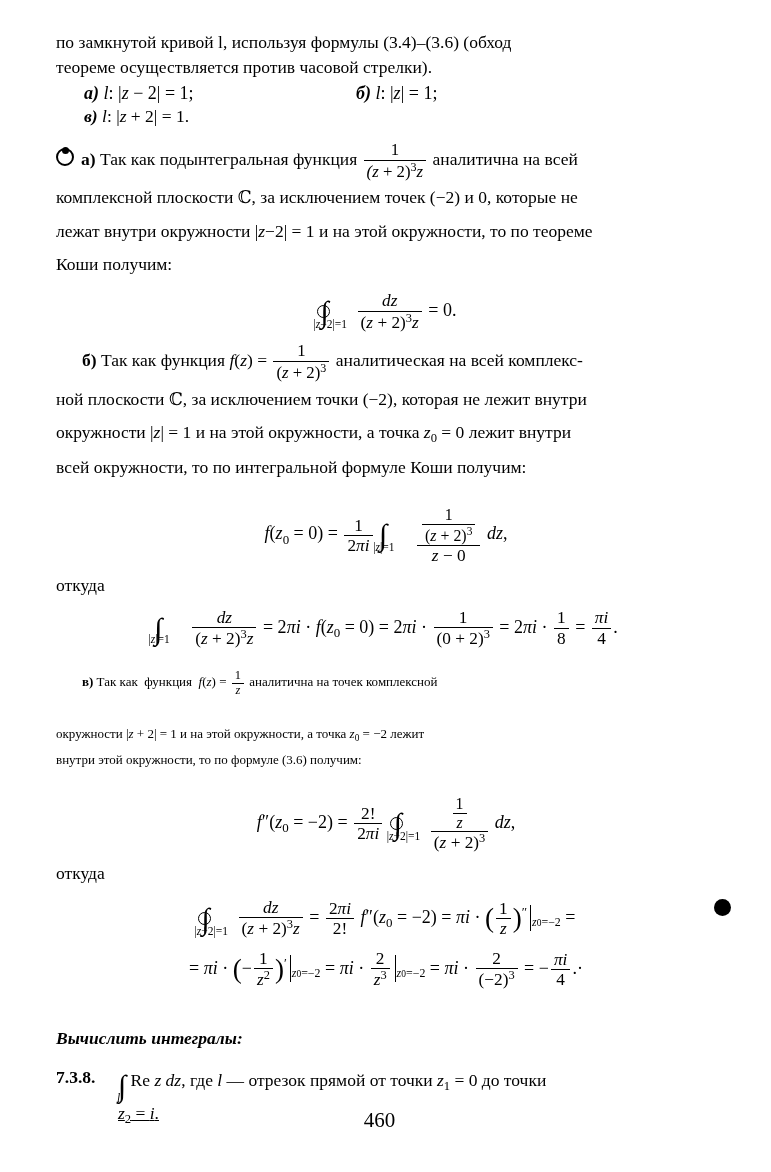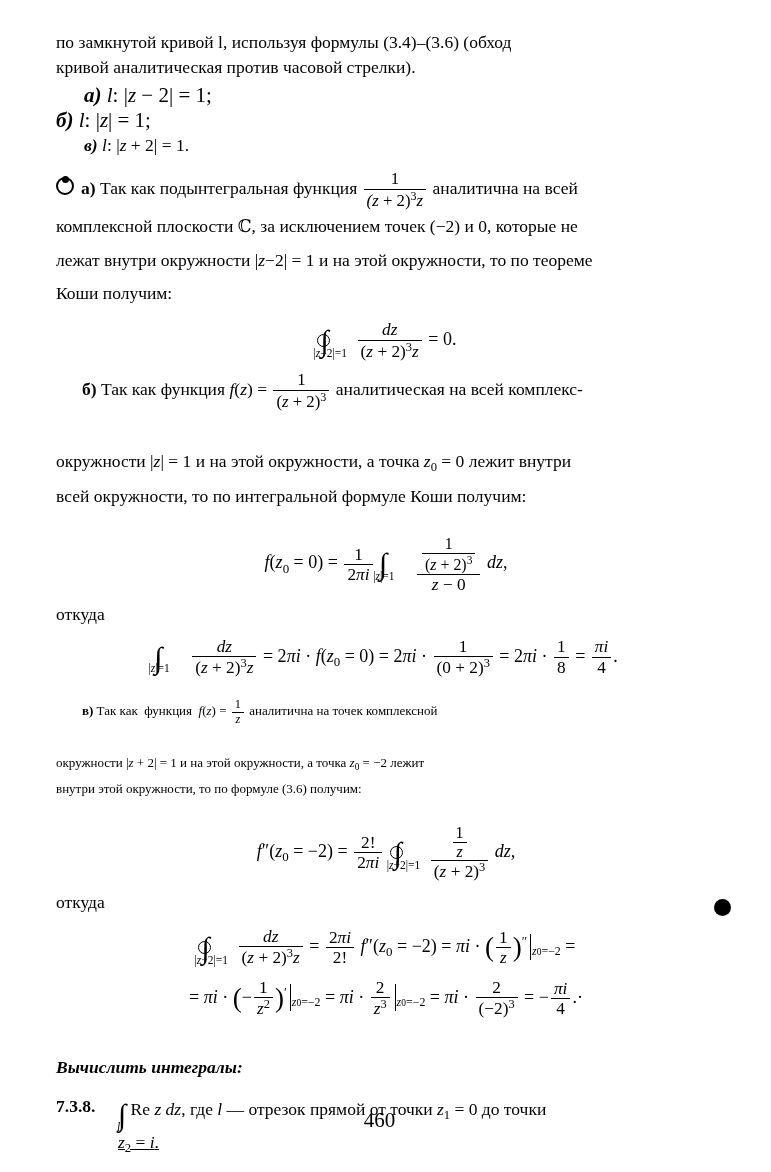--- a/index.html
+++ b/index.html
@@ -31,23 +31,22 @@
   .bold { font-weight: bold; }
   .ital { font-style: italic; }
   .mathit { font-style: italic; font-family: "Liberation Serif", serif; }
   .mathbb { font-family: "DejaVu Serif", serif; }
 
   
   .topblock { font-size: 17.5px; line-height: 1.45; text-align: justify; }
 
   .abline {
     display: flex;
-    font-size: 21px;
+    font-size: 18px;
     margin-top: 2px;
-    flex-direction: column;
   }
   .abline .item1 { width: 300px; padding-left: 28px; box-sizing: border-box;}
   .abline .item2 { }
 
   .vline { font-size: 17.5px; padding-left: 28px; margin-top: 2px;}
 
   
   .bullet-open {
     display: inline-block;
     width: 14px; height: 14px;
@@ -164,21 +163,21 @@
   }
 </style>
 </head>
 <body>
 
 <div class="page">
   <div class="content">
 
     <div class="topblock">
       <div>по замкнутой кривой l, используя формулы (3.4)–(3.6) (обход</div>
-      <div>кривой аналитическая против часовой стрелки).</div>
+      <div>теореме осуществляется против часовой стрелки).</div>
     </div>
 
     <div class="abline">
       <div class="item1">
         <span class="bold ital">а)</span>
         <span class="mathit"> l</span>: |<span class="mathit">z</span> − 2| = 1;
       </div>
       <div class="item2">
         <span class="bold ital">б)</span>
         <span class="mathit"> l</span>: |<span class="mathit">z</span>| = 1;
@@ -212,21 +211,21 @@
     </div>
 
     <div style="margin-top:8px; font-size:17.5px; line-height:1.9; text-align:justify;">
       <span style="display:inline-block;width:26px;"></span><span class="bold">б)</span>
       <span>Так как функция <span class="mathit">f</span>(<span class="mathit">z</span>) =</span>
       <span class="frac">
         <span class="num">1</span>
         <span class="den">(<span class="mathit">z</span> + 2)<span class="sup">3</span></span>
       </span>
       <span>аналитическая на всей комплекс-</span><br>
-      <br>
+      <span>ной плоскости <span class="mathbb">ℂ</span>, за исключением точки (−2), которая не лежит внутри</span><br>
       <span>окружности |<span class="mathit">z</span>| = 1 и на этой окружности, а точка <span class="mathit">z</span><span class="sub">0</span> = 0 лежит внутри</span><br>
       <span>всей окружности, то по интегральной формуле Коши получим:</span>
     </div>
 
     <div class="dispmath" style="margin-top:22px;">
       <span class="mathit">f</span>(<span class="mathit">z</span><span class="sub">0</span> = 0) =
       <span class="frac">
         <span class="num">1</span>
         <span class="den">2<span class="mathit">πi</span></span>
       </span>

